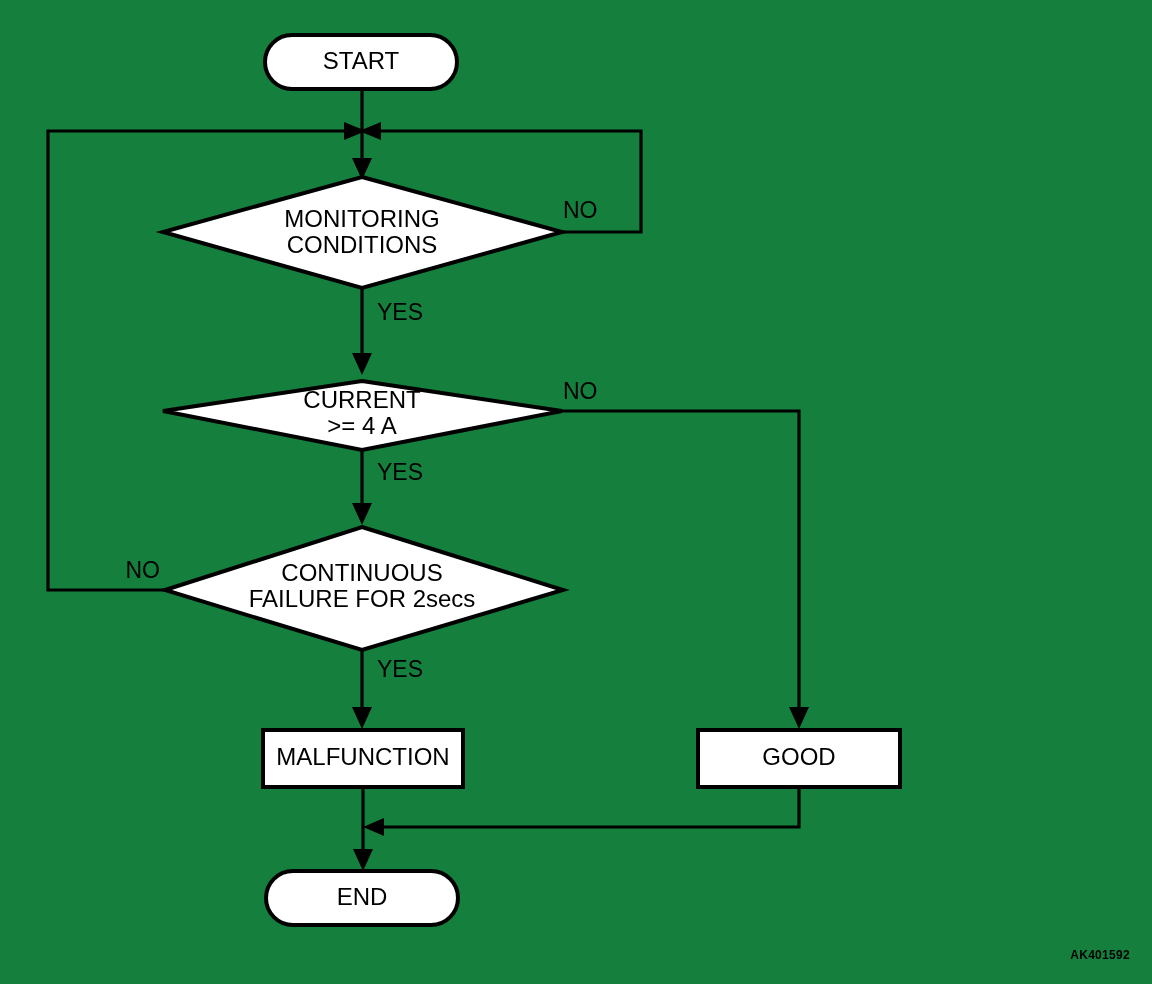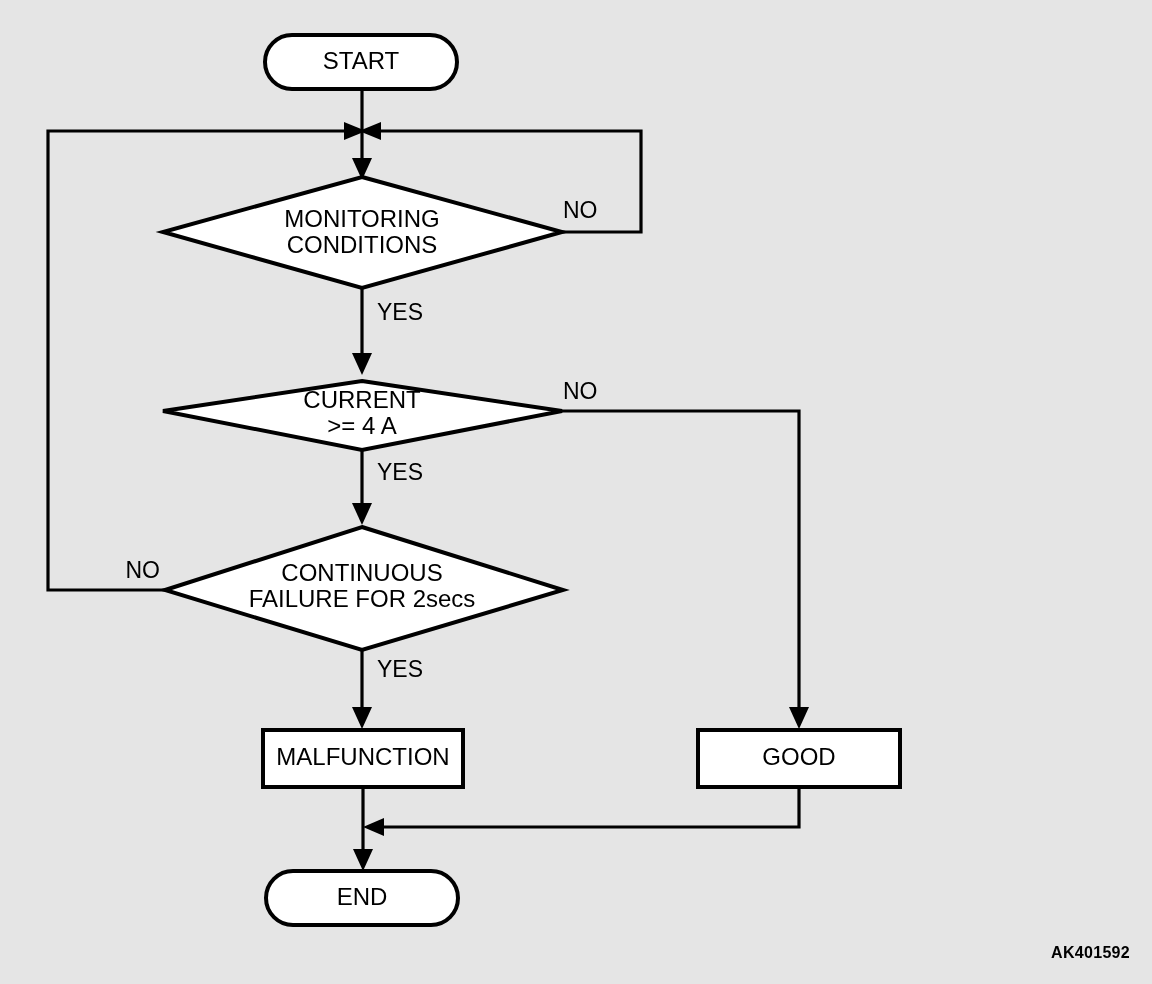--- a/index.html
+++ b/index.html
@@ -4,21 +4,21 @@
 <style>
   html, body {
     margin: 0;
     padding: 0;
     background: #ffffff;
   }
   #page {
     position: relative;
     width: 1152px;
     height: 984px;
-    background: #e5e5e5;
+    background: #15803d;
     font-family: "Liberation Sans", sans-serif;
     overflow: hidden;
   }
   svg#flow {
     position: absolute;
     left: 0;
     top: 0;
     width: 1152px;
     height: 984px;
   }
@@ -56,21 +56,21 @@
     font-family: "Liberation Sans", sans-serif;
     font-size: 23px;
     fill: #000000;
     dominant-baseline: middle;
   }
   .ref-code {
     position: absolute;
     right: 22px;
     bottom: 22px;
     font-family: "Liberation Sans", sans-serif;
-    font-size: 16px;
+    font-size: 12px;
     font-weight: bold;
     color: #000000;
     letter-spacing: 0.3px;
   }
 </style>
 </head>
 <body>
 
 <div id="page">
 

